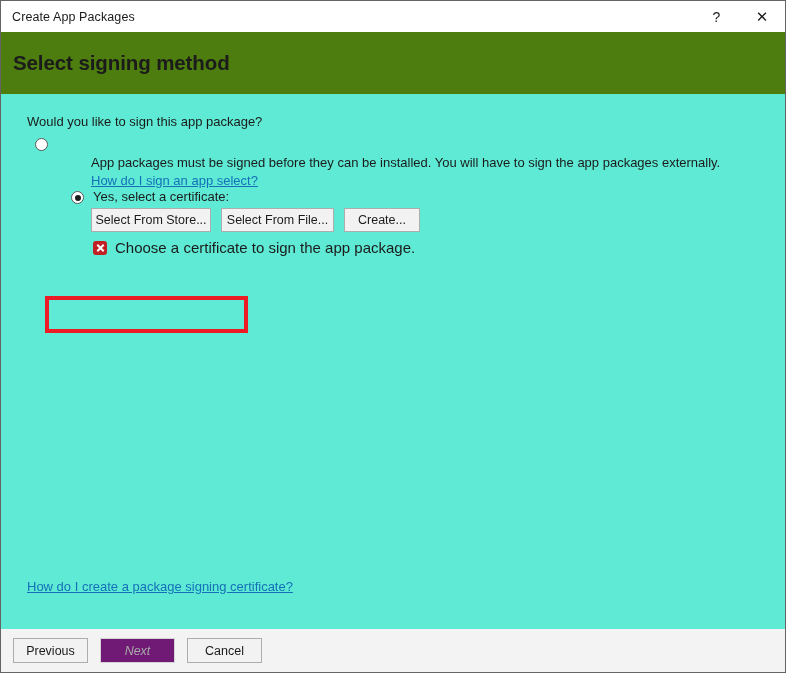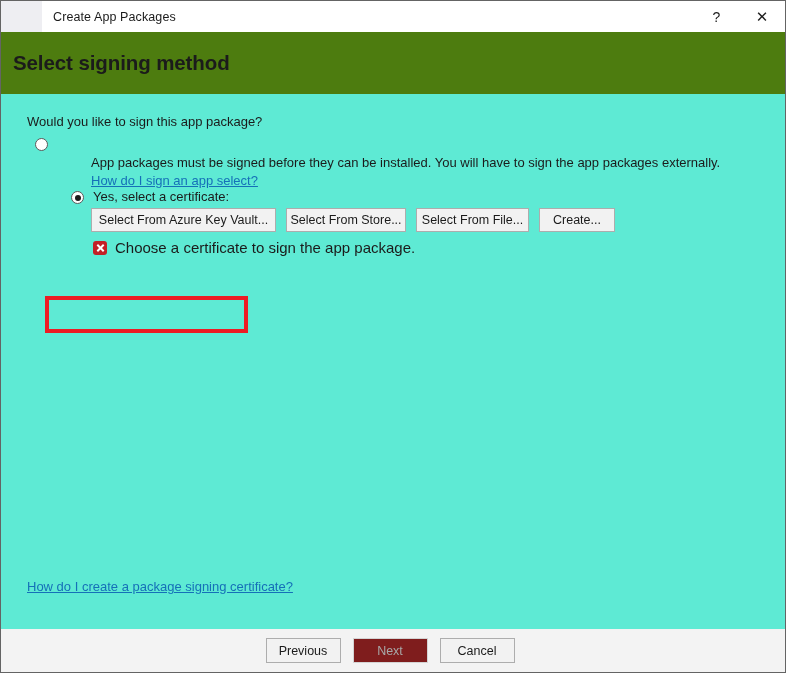--- a/index.html
+++ b/index.html
@@ -22,21 +22,20 @@
   }
 
   
   .titlebar {
     position: absolute;
     top: 0; left: 0; right: 0;
     height: 31px;
     background: #ffffff;
     display: flex;
     align-items: center;
-    margin-left: 41px;
   }
   .titlebar-text {
     font-size: 12.5px;
     color: #1b1b1b;
     padding-left: 11px;
     letter-spacing: 0.1px;
     white-space: nowrap;
   }
   .titlebar-spacer { flex: 1 1 auto; }
   .title-btn {
@@ -162,21 +161,21 @@
     font-size: 12.5px;
     font-family: "Liberation Sans", sans-serif;
     padding: 0 10px;
     box-sizing: border-box;
     cursor: default;
     white-space: nowrap;
     display: flex;
     align-items: center;
     justify-content: center;
   }
-  .winbtn.disabled { color: #a8a8a8; border-color: #d4d4d4; background: #7f1d1d; }
+  .winbtn.disabled { color: #a8a8a8; border-color: #d4d4d4; background: #701a75; font-style: italic; }
 
   .b-akv  { width: 185px; margin-right: 10px; }
   .b-store{ width: 120px; margin-right: 10px; }
   .b-file { width: 113px; margin-right: 10px; }
   .b-create { width: 76px; }
 
   
   .redbox {
     position: absolute;
     left: 44px;
@@ -227,21 +226,21 @@
   }
 
   
   .footer {
     position: absolute;
     left: 0; right: 0; bottom: 0;
     height: 43px;
     background: #f3f3f3;
     display: flex;
     align-items: center;
-    justify-content: center;
+    justify-content: flex-start;
     padding-right: 18px;
     box-sizing: border-box;
   }
   .footer .winbtn {
     height: 25px;
     width: 75px;
     margin-left: 12px;
     font-size: 12.5px;
   }
 </style>
@@ -272,21 +271,20 @@
       </div>
       <div class="sub-desc">App packages must be signed before they can be installed. You will have to sign the app packages externally.</div>
       <a class="link link-howsign">How do I sign an app select?</a>
 
       <div class="optrow opt-yes">
         <span class="radio checked"></span>
         <span class="radio-label">Yes, select a certificate:</span>
       </div>
 
       <div class="btnrow">
-        <button class="winbtn b-akv">Select From Azure Key Vault...</button>
         <button class="winbtn b-store">Select From Store...</button>
         <button class="winbtn b-file">Select From File...</button>
         <button class="winbtn b-create">Create...</button>
       </div>
 
       <div class="errrow">
         <span class="err-icon"></span>
         <span class="err-text">Choose a certificate to sign the app package.</span>
       </div>
 

